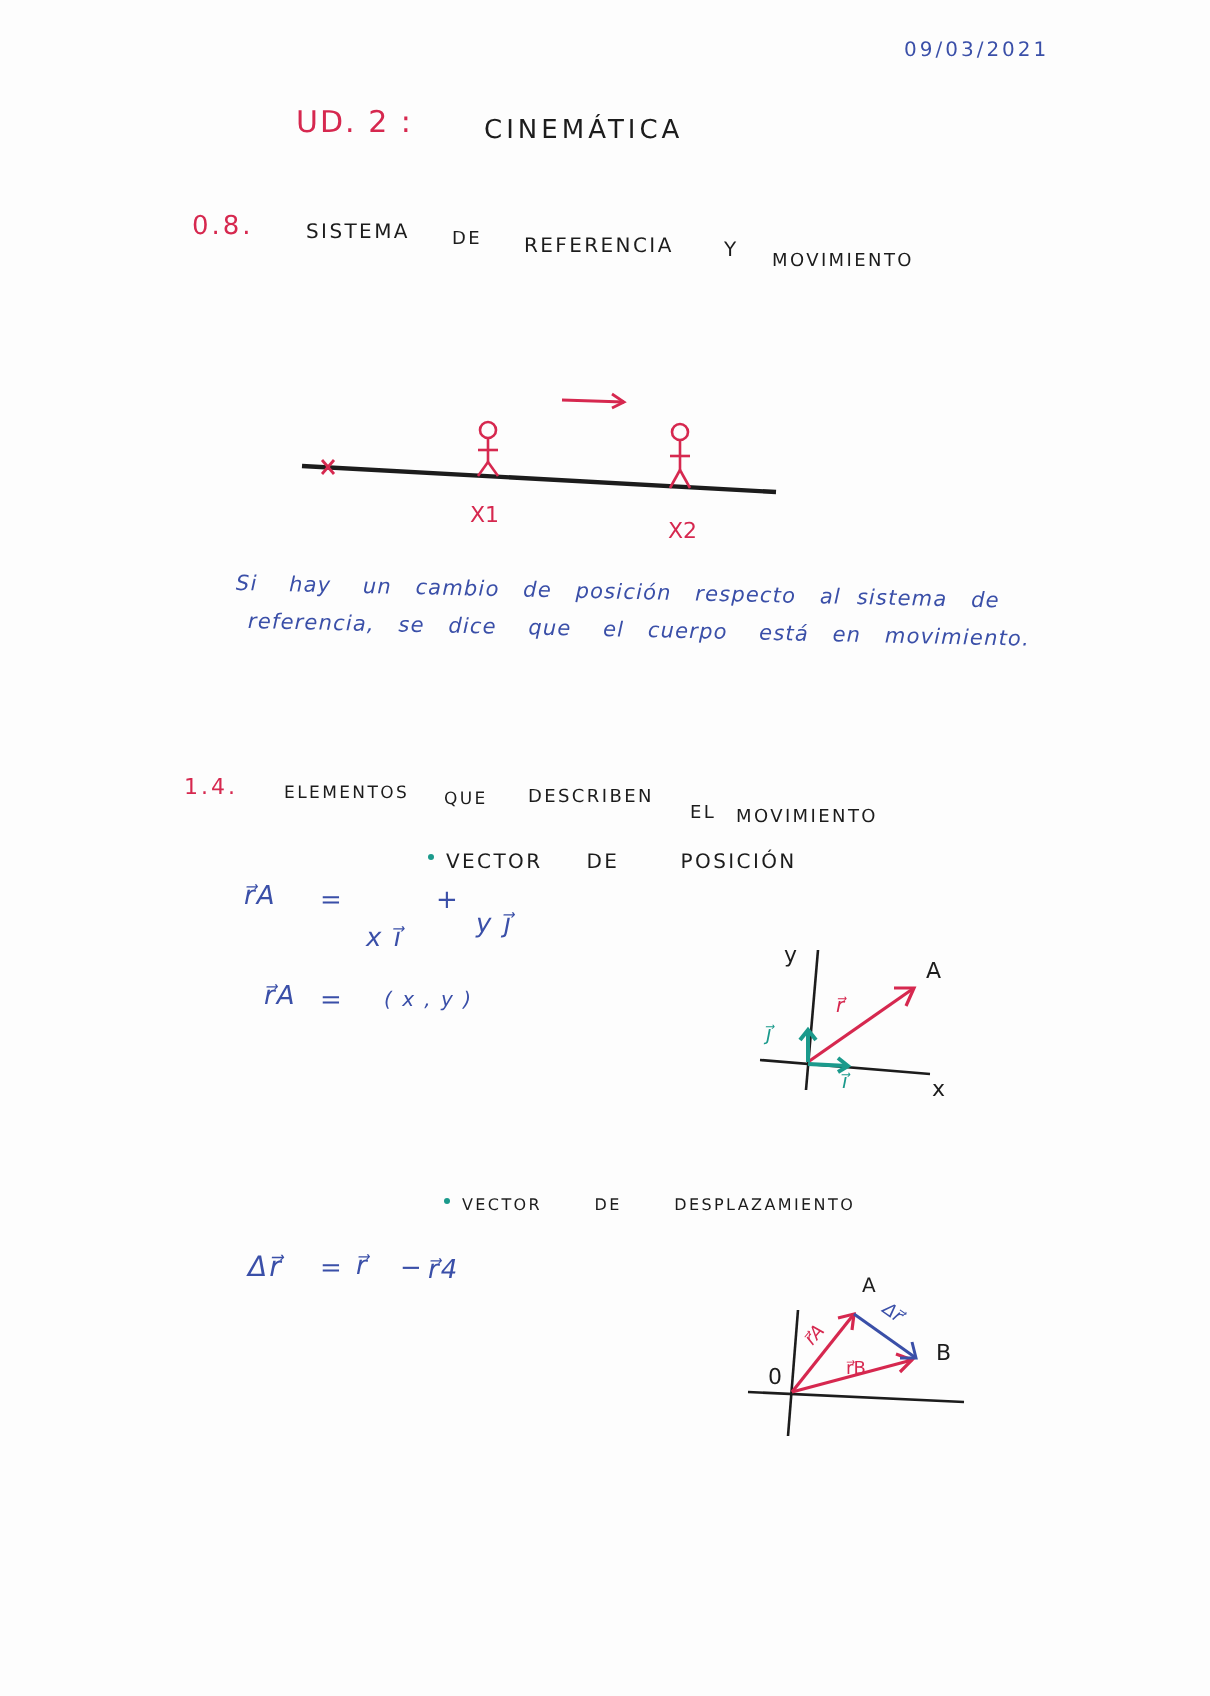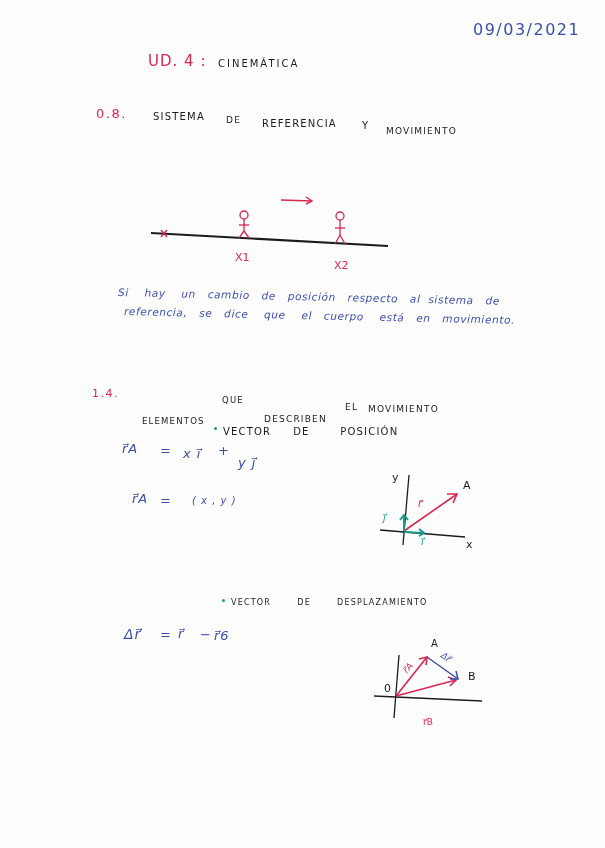--- a/index.html
+++ b/index.html
@@ -7,34 +7,34 @@
     width:605px; height:848px; background:#fdfdfd; position:relative; overflow:hidden;
     font-family: "DejaVu Sans", sans-serif;
   }
   .abs { position:absolute; white-space:nowrap; }
   .red { color:#d6284f; }
   .blue { color:#3a4fa8; }
   .black { color:#1c1c1c; }
   .teal { color:#1b9a8c; }
   .caps { font-size:10px; letter-spacing:1.2px; text-transform:uppercase; }
   .hand { font-family:"DejaVu Sans", sans-serif; font-size:10.5px; font-style:italic; letter-spacing:0.6px; }
-  .date { font-size:16px; letter-spacing:1.5px;margin-left:21px; }
+  .date { font-size:10px; letter-spacing:1.5px; }
   .ud { font-size:15px; letter-spacing:1px; }
-  .title { font-size:10px; letter-spacing:2px; }
+  .title { font-size:13px; letter-spacing:2px;margin-left:24px; }
   .secnum { font-size:13px; letter-spacing:1.5px; }
   .bullet { display:inline-block; width:3px; height:3px; background:#1b9a8c; border-radius:50%; vertical-align:top; margin-right:6px; margin-top:1px;}
   .eq { font-size:13px; font-style:italic; letter-spacing:1px; }
   svg { position:absolute; overflow:visible; }
 </style>
 </head>
 <body>
 
 <div class="abs blue date" style="left:452px; top:20px;">09/03/2021</div>
 
-<div class="abs red ud" style="left:148px; top:52px;">UD. 4 :</div>
+<div class="abs red ud" style="left:148px; top:52px;">UD. 2 :</div>
 <div class="abs black title" style="left:218px; top:58px;">CINEMÁTICA</div>
 
 <div class="abs red secnum" style="left:96px; top:106px;">0.8.</div>
 <div class="abs black caps" style="left:153px; top:111px;">SISTEMA</div>
 <div class="abs black caps" style="left:226px; top:115px; font-size:9px;">DE</div>
 <div class="abs black caps" style="left:262px; top:118px;">REFERENCIA</div>
 <div class="abs black caps" style="left:362px; top:120px;">Y</div>
 <div class="abs black caps" style="left:386px; top:126px; font-size:9px;">MOVIMIENTO</div>
 
 <svg style="left:0; top:0;" width="605" height="848">
@@ -87,33 +87,33 @@
   <span>dice</span>&nbsp;&nbsp;&nbsp;
   <span>que</span>&nbsp;&nbsp;&nbsp;
   <span>el</span>&nbsp;&nbsp;
   <span>cuerpo</span>&nbsp;&nbsp;&nbsp;
   <span>está</span>&nbsp;&nbsp;
   <span>en</span>&nbsp;&nbsp;
   <span>movimiento.</span>
 </div>
 
 <div class="abs red secnum" style="left:92px; top:387px; font-size:11px;">1.4.</div>
-<div class="abs black caps" style="left:142px; top:416px; font-size:8.5px;">ELEMENTOS</div>
+<div class="abs black caps" style="left:142px; top:392px; font-size:8.5px;">ELEMENTOS</div>
 <div class="abs black caps" style="left:222px; top:395px; font-size:8.5px;">QUE</div>
-<div class="abs black caps" style="left:264px; top:414px; font-size:9px;">DESCRIBEN</div>
+<div class="abs black caps" style="left:264px; top:394px; font-size:9px;">DESCRIBEN</div>
 <div class="abs black caps" style="left:345px; top:402px; font-size:9px;">EL</div>
 <div class="abs black caps" style="left:368px; top:404px; font-size:9px;">MOVIMIENTO</div>
 
 <div class="abs black caps" style="left:214px; top:426px; font-size:10px;">
   <span class="bullet"></span><span>VECTOR</span>&nbsp;&nbsp;&nbsp;&nbsp;&nbsp;<span>DE</span>&nbsp;&nbsp;&nbsp;&nbsp;&nbsp;&nbsp;&nbsp;<span>POSICIÓN</span>
 </div>
 
 <div class="abs blue eq" style="left:122px; top:441px;">r⃗A</div>
 <div class="abs blue eq" style="left:160px; top:443px;">=</div>
-<div class="abs blue eq" style="left:183px; top:446px;">x i⃗</div>
+<div class="abs blue eq" style="left:183px; top:462px;">x i⃗</div>
 <div class="abs blue eq" style="left:218px; top:443px;">+</div>
 <div class="abs blue eq" style="left:238px; top:455px;">y j⃗</div>
 
 <div class="abs blue eq" style="left:132px; top:491px;">r⃗A</div>
 <div class="abs blue eq" style="left:160px; top:493px;">=</div>
 <div class="abs blue eq" style="left:192px; top:495px; font-size:10px;">( x , y )</div>
 
 <svg style="left:0; top:0;" width="605" height="848">
   <line x1="409" y1="475" x2="403" y2="545" stroke="#1c1c1c" stroke-width="1.3"></line>
   <line x1="380" y1="530" x2="465" y2="537" stroke="#1c1c1c" stroke-width="1.3"></line>
@@ -138,21 +138,21 @@
 <div class="abs teal" style="left:383px; top:512px; font-size:10px; font-style:italic;">j⃗</div>
 
 <div class="abs black caps" style="left:222px; top:582px; font-size:8px;margin-top:16px;">
   <span class="bullet"></span><span>VECTOR</span>&nbsp;&nbsp;&nbsp;&nbsp;&nbsp;&nbsp;&nbsp;<span>DE</span>&nbsp;&nbsp;&nbsp;&nbsp;&nbsp;&nbsp;&nbsp;<span>DESPLAZAMIENTO</span>
 </div>
 
 <div class="abs blue eq" style="left:124px; top:626px; font-size:14px;">Δr⃗</div>
 <div class="abs blue eq" style="left:160px; top:627px;">=</div>
 <div class="abs blue eq" style="left:178px; top:626px;">r⃗</div>
 <div class="abs blue eq" style="left:200px; top:627px;">−</div>
-<div class="abs blue eq" style="left:214px; top:628px;">r⃗6</div>
+<div class="abs blue eq" style="left:214px; top:628px;">r⃗4</div>
 
 <svg style="left:0; top:0;" width="605" height="848">
   <line x1="399" y1="655" x2="394" y2="718" stroke="#1c1c1c" stroke-width="1.3"></line>
   <line x1="374" y1="696" x2="482" y2="701" stroke="#1c1c1c" stroke-width="1.3"></line>
   <g stroke="#d6284f" stroke-width="1.6" fill="none">
     <line x1="396" y1="696" x2="427" y2="657"></line>
     <polyline points="419,659 427,657 426,665"></polyline>
   </g>
   <g stroke="#d6284f" stroke-width="1.6" fill="none">
     <line x1="396" y1="696" x2="456" y2="680"></line>
@@ -160,14 +160,14 @@
   </g>
   <g stroke="#3a4fa8" stroke-width="1.5" fill="none">
     <line x1="427" y1="657" x2="458" y2="679"></line>
     <polyline points="456,671 458,679 450,679"></polyline>
   </g>
 </svg>
 <div class="abs black" style="left:384px; top:682px; font-size:11px;">0</div>
 <div class="abs black" style="left:431px; top:638px; font-size:10px;">A</div>
 <div class="abs black" style="left:468px; top:670px; font-size:11px;">B</div>
 <div class="abs red" style="left:403px; top:663px; font-size:9px; font-style:italic; transform:rotate(-50deg);">r⃗A</div>
-<div class="abs red" style="left:423px; top:717px; font-size:9px; ">r⃗B</div>
+<div class="abs red" style="left:423px; top:680px; font-size:9px; ">r⃗B</div>
 <div class="abs blue" style="left:441px; top:652px; font-size:9px; font-style:italic; transform:rotate(35deg);">Δr⃗</div>
 
 </body></html>

